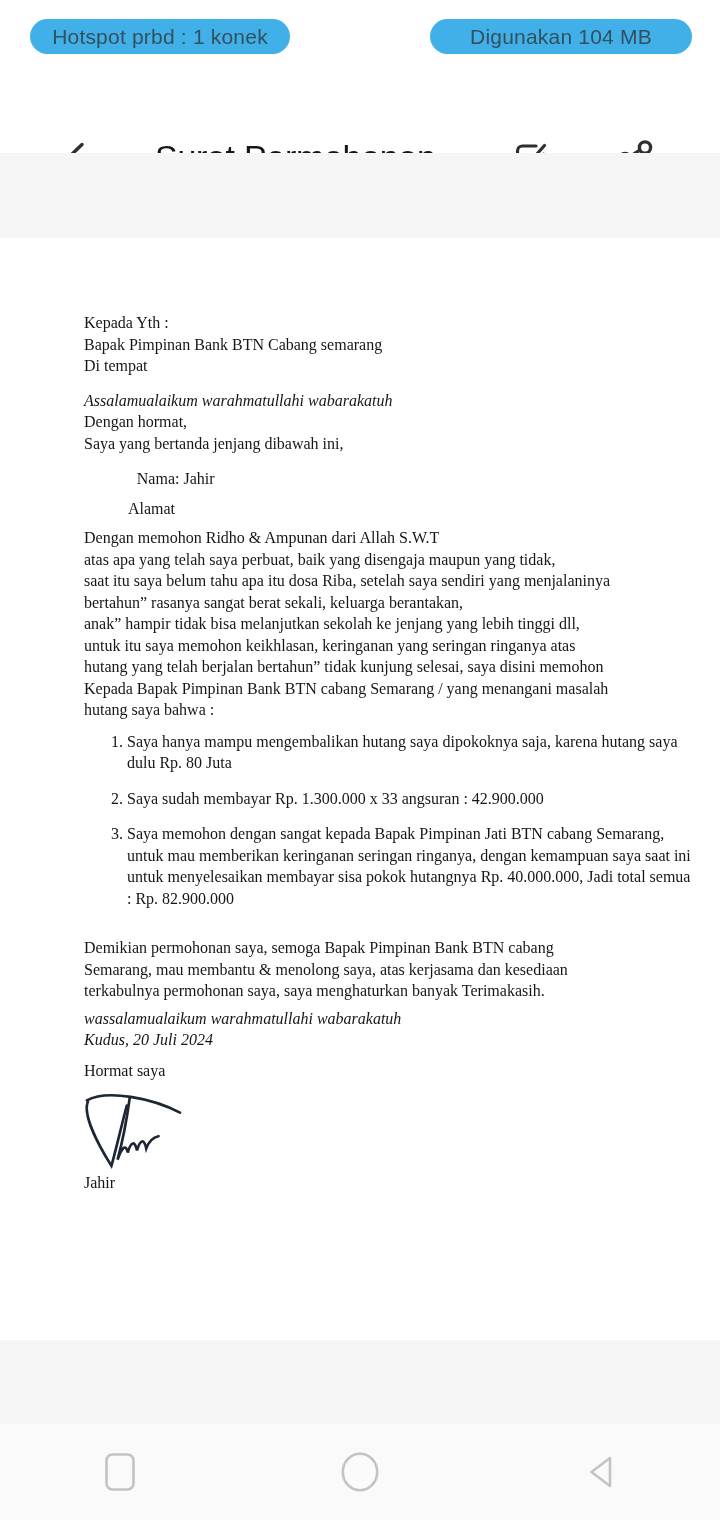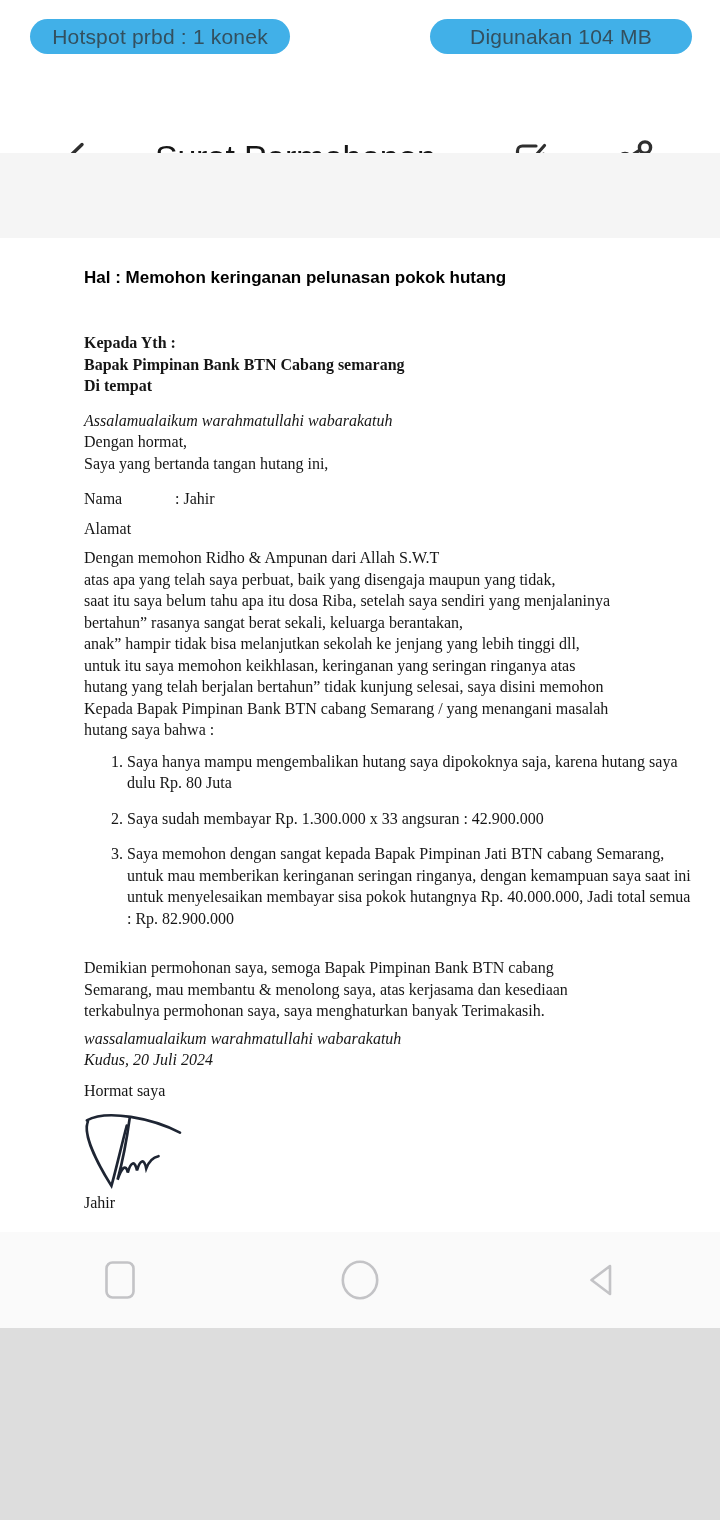--- a/index.html
+++ b/index.html
@@ -1,18 +1,18 @@
 <!DOCTYPE html>
 <html><head>
 <meta charset="utf-8">
 <style>
   * { margin: 0; padding: 0; box-sizing: border-box; }
   body { background: #ddd; font-family: "Liberation Sans", sans-serif; }
   .screen {
-    position: relative; width: 720px; height: 1328px;
+    position: relative; width: 720px; height: 1520px;
     margin: 0 auto; background: #f5f5f5; overflow: hidden;
   }
   
   .status-bar {
     position: absolute; top: 0; left: 0; width: 720px; height: 56px;
     background: #ffffff;
   }
   .pill {
     position: absolute; top: 19px; height: 35px; border-radius: 18px;
     background: #41b0e8; color: #33505f;
@@ -43,25 +43,25 @@
   .doc {
     padding: 30px 28px 0 84px;
     font-family: "Liberation Serif", serif;
     font-size: 16px; line-height: 21.5px; color: #161616;
   }
   .pre { white-space: pre-line; }
   .subject {
     font-family: "Liberation Sans", sans-serif;
     font-weight: 700; font-size: 17px; color: #000; line-height: 20px;
   }
-  .recipient { margin-top: 44px; font-weight: bold; }
+  .recipient { margin-top: 44px; }
   .salutation { margin-top: 13px; font-style: italic; }
   .identity { margin-top: 14px; }
   .id-row { display: flex; margin-bottom: 8px; }
-  .id-label { width: 91px; flex: 0 0 91px; }
+  .id-label { width: 91px; flex: 0 0 91px; text-align: right; }
   .bodypara { margin-top: 8px; }
   ol.points { margin-top: 10px; padding-left: 43px; }
   ol.points li { margin-bottom: 14px; }
   .closing { margin-top: 28px; }
   .closing-sal { margin-top: 6px; font-style: italic; }
   .dateline { margin-top: 0; font-style: italic; }
   .sig-label { margin-top: 9px; }
   .sig-svg { display: block; margin-top: 3px; margin-left: -6px; }
   
   .nav-bar {
@@ -109,30 +109,29 @@
           <circle cx="10" cy="21" r="5.6" fill="none" stroke="#2f2f2f" stroke-width="3.4"></circle>
           <path d="M15.2,18.4 L24.8,12.1 M15.2,23.6 L24.8,29.9" stroke="#2f2f2f" stroke-width="3.4"></path>
         </svg>
       </span>
     </button>
   </div>
 
   <div class="viewer">
     <div class="page">
       <div class="doc">
-        <div class="subject">Hal : Memohon keringanan pelunasan pokok hutang</div>
 
         <div class="recipient pre">Kepada Yth :
 Bapak Pimpinan Bank BTN Cabang semarang
 Di tempat</div>
 
         <div class="salutation">Assalamualaikum warahmatullahi wabarakatuh</div>
 
         <div class="opening pre">Dengan hormat,
-Saya yang bertanda tangan hutang ini,</div>
+Saya yang bertanda jenjang dibawah ini,</div>
 
         <div class="identity">
           <div class="id-row">
             <span class="id-label">Nama</span>
             <span>: Jahir</span>
           </div>
           <div class="id-row">
             <span class="id-label">Alamat</span>
           </div>
         </div>

